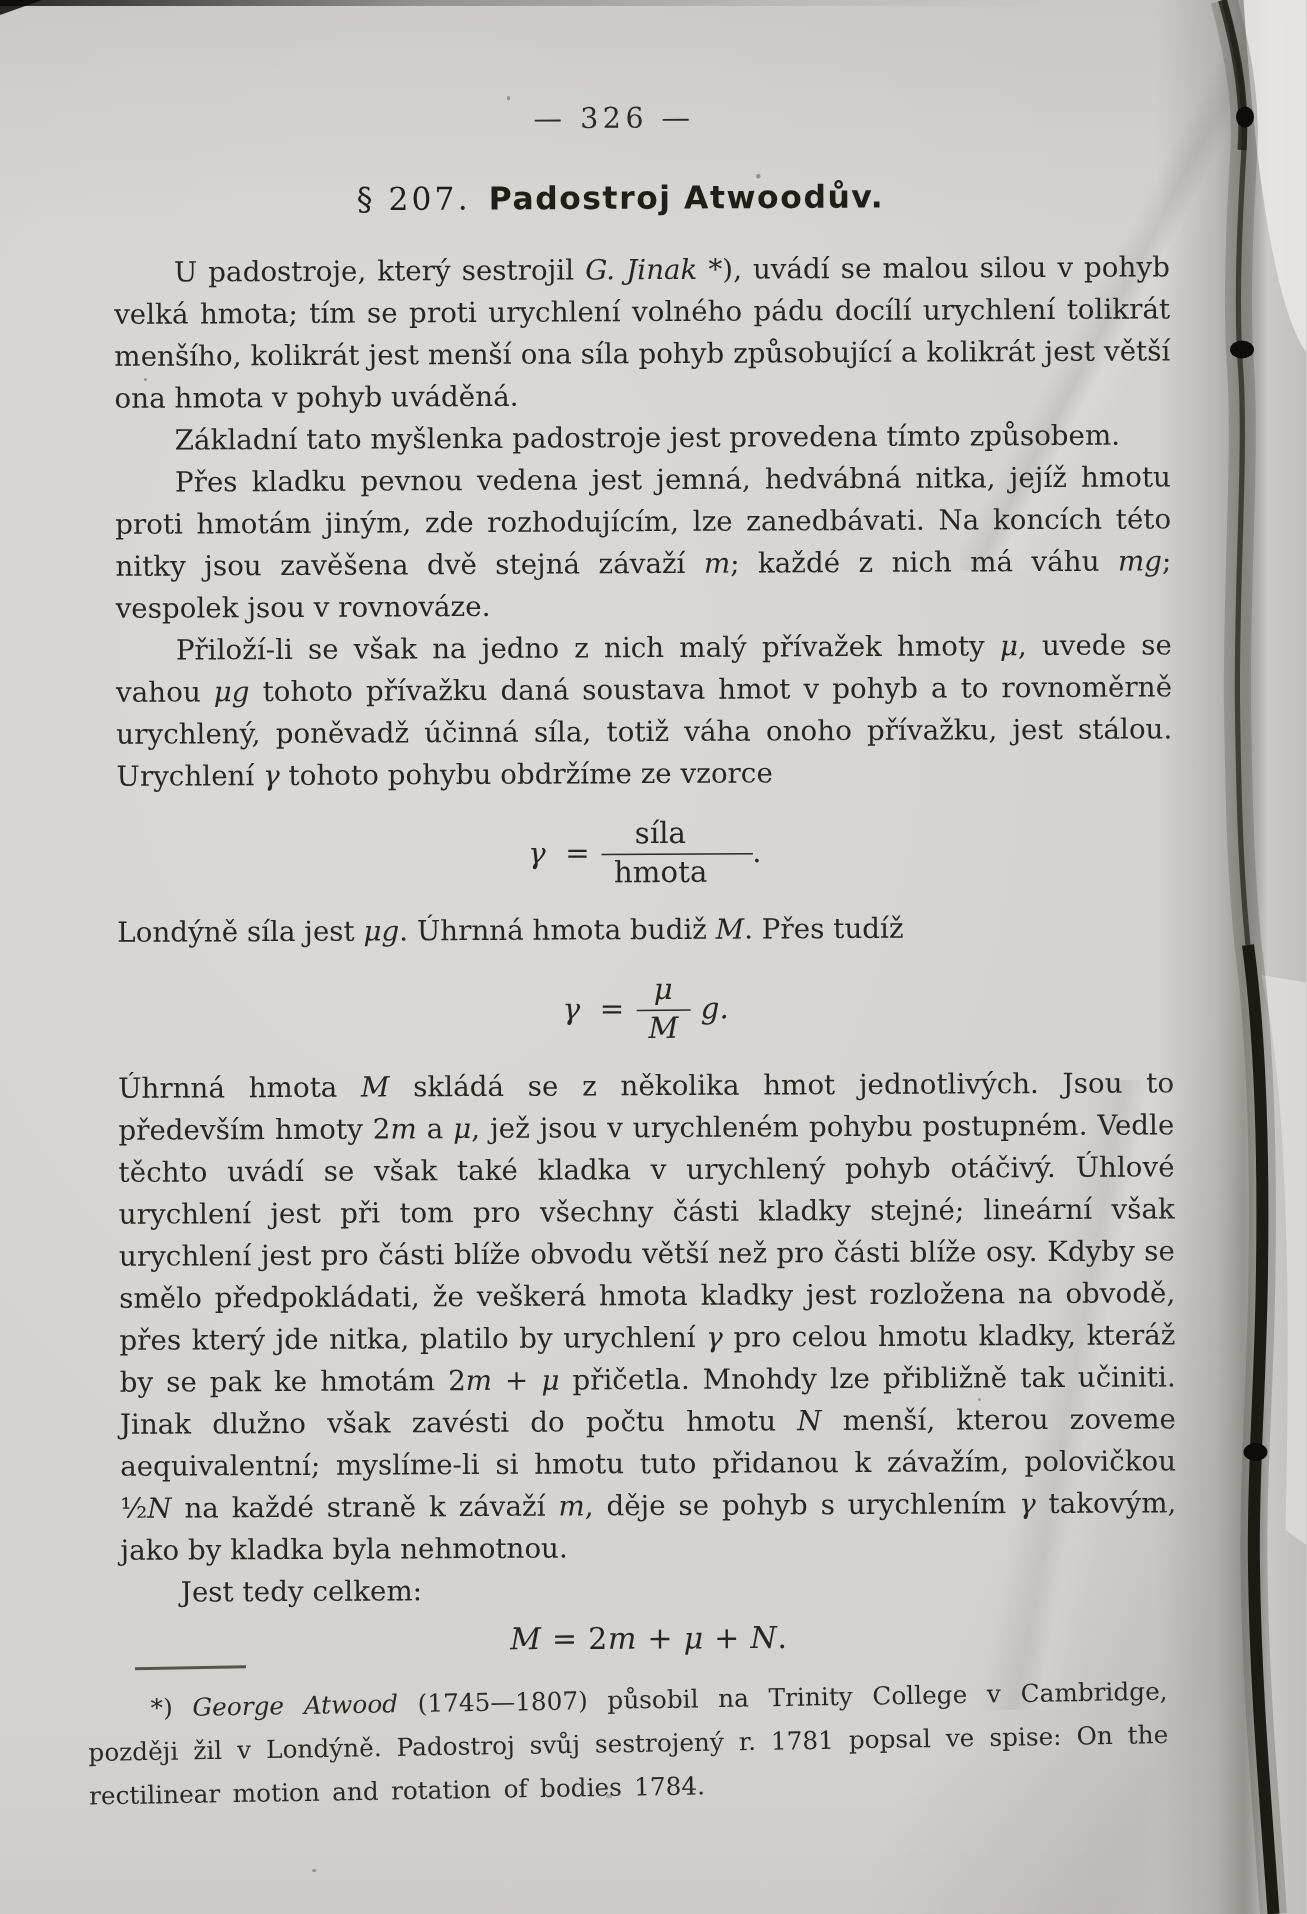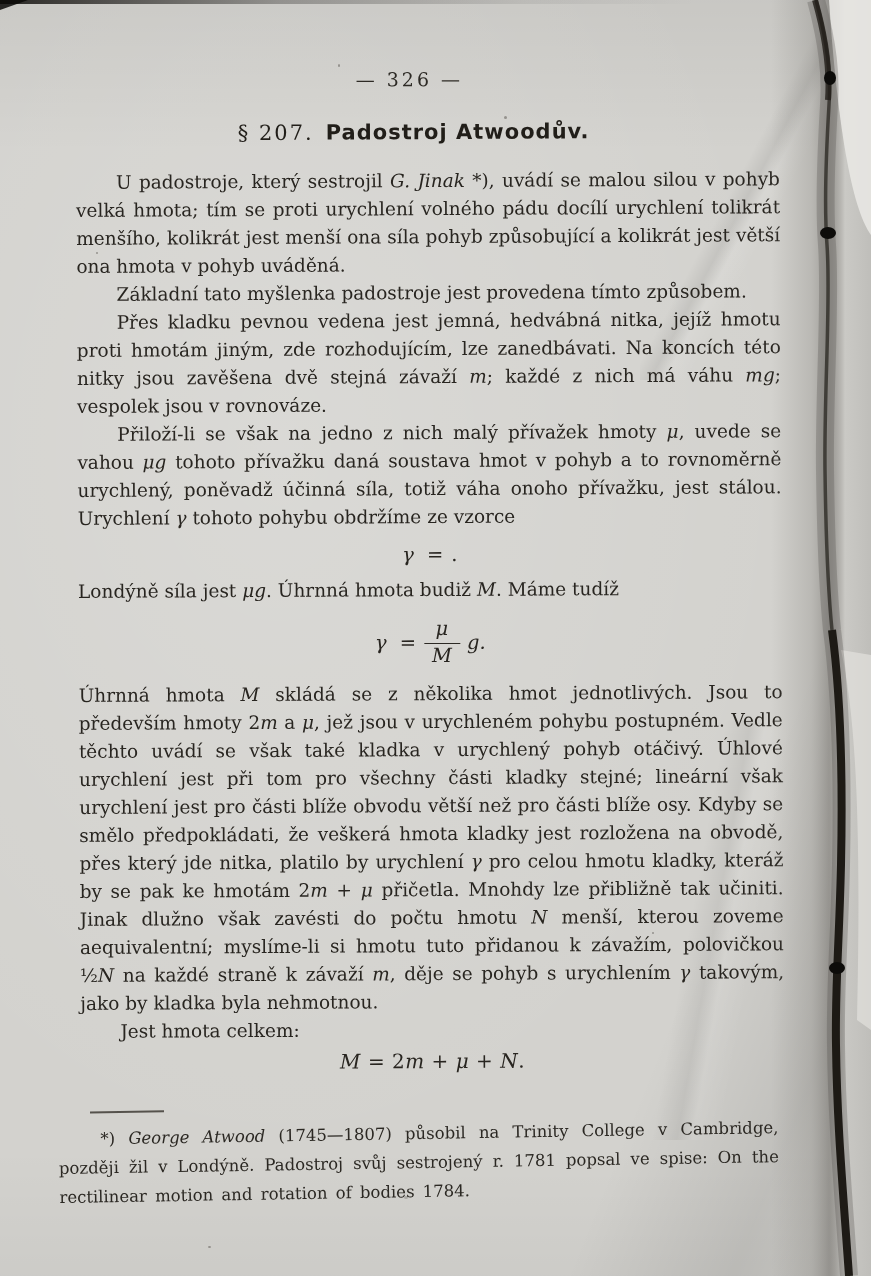--- a/index.html
+++ b/index.html
@@ -119,32 +119,32 @@
 
       <p class="para indent"><span>U padostroje, který sestrojil </span><span class="it">G. Jinak</span><span> *), uvádí se malou silou v pohyb velká hmota; tím se proti urychlení volného pádu docílí urychlení tolikrát menšího, kolikrát jest menší ona síla pohyb způsobující a kolikrát jest větší ona hmota v pohyb uváděná.</span></p>
 
       <p class="para indent"><span>Základní tato myšlenka padostroje jest provedena tímto způsobem.</span></p>
 
       <p class="para indent"><span>Přes kladku pevnou vedena jest jemná, hedvábná nitka, jejíž hmotu proti hmotám jiným, zde rozhodujícím, lze zanedbávati. Na koncích této nitky jsou zavěšena dvě stejná závaží </span><span class="it">m</span><span>; každé z nich má váhu </span><span class="it">mg</span><span>; vespolek jsou v rovnováze.</span></p>
 
       <p class="para indent"><span>Přiloží-li se však na jedno z nich malý přívažek hmoty </span><span class="it">μ</span><span>, uvede se vahou </span><span class="it">μg</span><span> tohoto přívažku daná soustava hmot v pohyb a to rovnoměrně urychlený, poněvadž účinná síla, totiž váha onoho přívažku, jest stálou. Urychlení </span><span class="it">γ</span><span> tohoto pohybu obdržíme ze vzorce</span></p>
 
       <div class="formula">
-        <span class="lhs it">γ</span><span class="rel">=</span><span class="trail">.</span>
+        <span class="lhs it">γ</span><span class="rel">=</span><span class="frac overhang"><span class="num">síla</span><span class="den">hmota</span></span><span class="trail">.</span>
       </div>
 
-      <p class="para"><span>Londýně síla jest </span><span class="it">μg</span><span>. Úhrnná hmota budiž </span><span class="it">M</span><span>. Máme tudíž</span></p>
+      <p class="para"><span>Londýně síla jest </span><span class="it">μg</span><span>. Úhrnná hmota budiž </span><span class="it">M</span><span>. Přes tudíž</span></p>
 
       <div class="formula">
         <span class="lhs it">γ</span><span class="rel">=</span><span class="frac"><span class="num it">μ</span><span class="den it">M</span></span><span class="post it">g.</span>
       </div>
 
       <p class="para"><span>Úhrnná hmota </span><span class="it">M</span><span> skládá se z několika hmot jednotlivých. Jsou to především hmoty 2</span><span class="it">m</span><span> a </span><span class="it">μ</span><span>, jež jsou v urychleném pohybu postupném. Vedle těchto uvádí se však také kladka v urychlený pohyb otáčivý. Úhlové urychlení jest při tom pro všechny části kladky stejné; lineární však urychlení jest pro části blíže obvodu větší než pro části blíže osy. Kdyby se smělo předpokládati, že veškerá hmota kladky jest rozložena na obvodě, přes který jde nitka, platilo by urychlení </span><span class="it">γ</span><span> pro celou hmotu kladky, kteráž by se pak ke hmotám 2</span><span class="it">m</span><span> + </span><span class="it">μ</span><span> přičetla. Mnohdy lze přibližně tak učiniti. Jinak dlužno však zavésti do počtu hmotu </span><span class="it">N</span><span> menší, kterou zoveme aequivalentní; myslíme-li si hmotu tuto přidanou k závažím, polovičkou ½</span><span class="it">N</span><span> na každé straně k závaží </span><span class="it">m</span><span>, děje se pohyb s urychlením </span><span class="it">γ</span><span> takovým, jako by kladka byla nehmotnou.</span></p>
 
-      <p class="para indent plain-line"><span>Jest hmota celkem:</span></p>
+      <p class="para indent plain-line"><span>Jest tedy celkem:</span></p>
 
       <div class="formula final"><span class="it">M</span><span> = 2</span><span class="it">m</span><span> + </span><span class="it">μ</span><span> + </span><span class="it">N</span><span>.</span></div>
 
     </div>
   </div>
 
   <div class="footnote-block">
     <div class="footnote-rule"></div>
     <p class="footnote-text"><span>*) </span><span class="it">George Atwood</span><span> (1745—1807) působil na Trinity College v Cambridge, později žil v Londýně. Padostroj svůj sestrojený r. 1781 popsal ve spise: On the rectilinear motion and rotation of bodies 1784.</span></p>
   </div>

